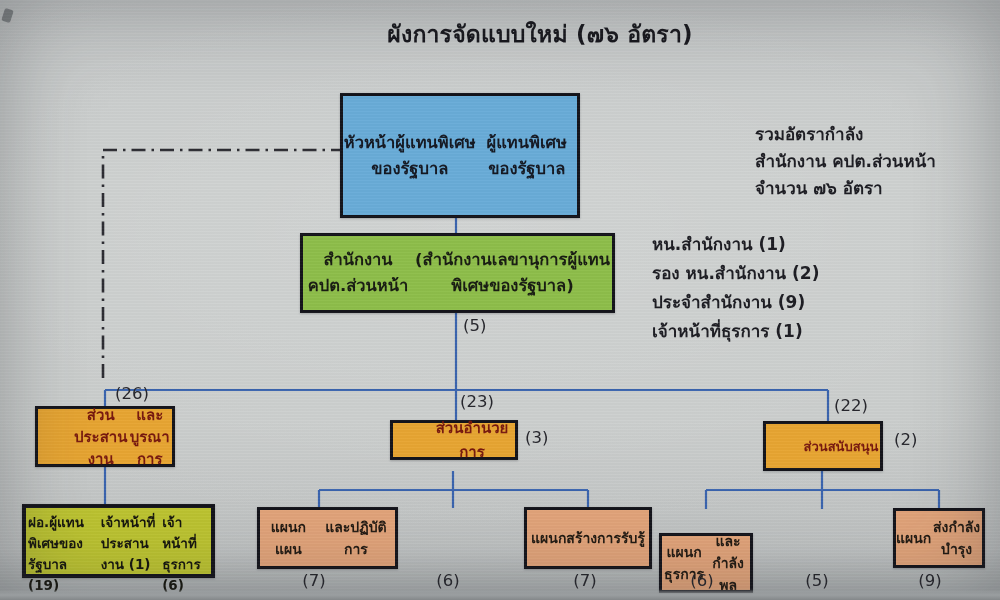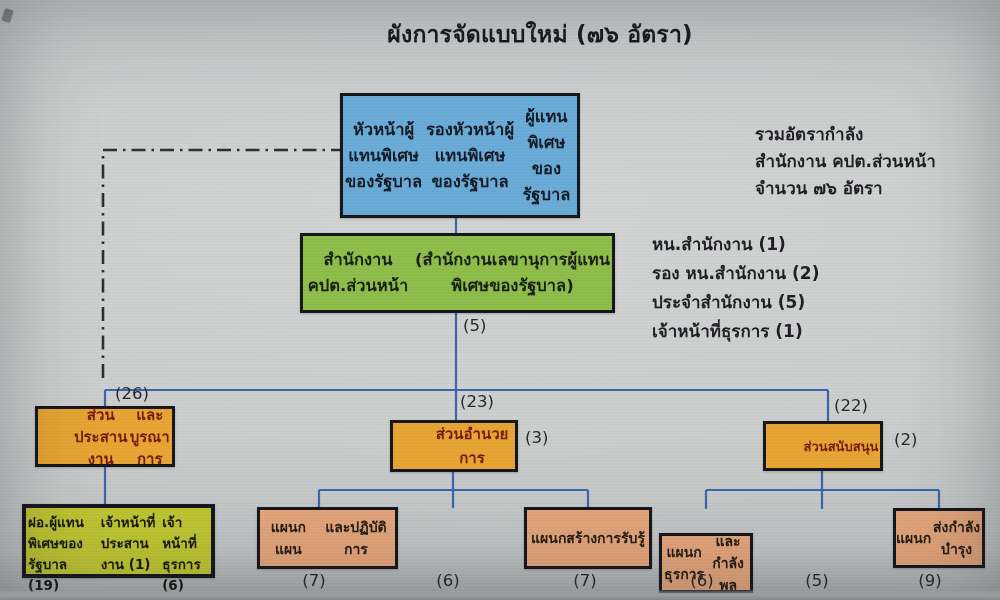--- a/index.html
+++ b/index.html
@@ -35,21 +35,21 @@
   .box .bl{display:block;}
 
   .chief{left:340px;top:93px;width:240px;height:125px;background:var(--box-blue,#69acd8);font-size:16.5px;line-height:26px;color:#141822;}
   .office{left:300px;top:233px;width:315px;height:80px;background:var(--box-green,#8ebe4a);font-size:16.5px;line-height:26px;color:#181c12;}
   .staff{position:absolute;left:640px;top:230px;font-size:17px;font-weight:bold;line-height:29px;color:#1d1d23;margin-left:12px;}
 
   .count{position:absolute;font-size:16.5px;color:#26262c;font-weight:normal;white-space:nowrap;}
 
   .division{background:var(--box-orange,#e7a532);color:var(--text-dark-red,#77180e);padding-left:36px;}
   .coord{left:35px;top:406px;width:140px;height:61px;font-size:15px;line-height:22px;}
-  .admin{left:390px;top:420px;width:128px;height:52px;font-size:15px;}
+  .admin{left:390px;top:420px;width:128px;height:40px;font-size:15px;}
   .support{left:763px;top:421px;width:120px;height:50px;font-size:13px;}
 
   .detail{left:22px;top:504px;width:193px;height:74px;background:var(--box-olive,#bdc431);
     border-width:4px;align-items:flex-start;text-align:left;padding:4px 2px;
     font-size:13.5px;line-height:21px;color:#15150d;justify-content:center;}
 
   .unit{background:var(--box-peach,#e2a47a);font-size:14px;line-height:22px;color:#221a12;}
   .u1{left:257px;top:507px;width:141px;height:62px;}
   .u2{left:392px;top:507px;width:121px;height:62px;}
   .u3{left:524px;top:507px;width:128px;height:62px;}
@@ -78,34 +78,33 @@
   <div class="title">ผังการจัดแบบใหม่ (๗๖ อัตรา)</div>
 
   <div class="summary">
     <div>รวมอัตรากำลัง</div>
     <div>สำนักงาน คปต.ส่วนหน้า</div>
     <div>จำนวน ๗๖ อัตรา</div>
   </div>
 
   <div class="box chief">
     <span class="bl">หัวหน้าผู้แทนพิเศษของรัฐบาล</span>
-    <span class="bl">รองหัวหน้าผู้แทนพิเศษของรัฐบาล</span>
     <span class="bl">ผู้แทนพิเศษของรัฐบาล</span>
   </div>
 
   <div class="box office">
     <span class="bl">สำนักงาน คปต.ส่วนหน้า</span>
     <span class="bl">(สำนักงานเลขานุการผู้แทนพิเศษของรัฐบาล)</span>
   </div>
   <span class="count" style="left:463px;top:316px;">(5)</span>
 
   <div class="staff">
     <div>หน.สำนักงาน (1)</div>
     <div>รอง หน.สำนักงาน (2)</div>
-    <div>ประจำสำนักงาน (5)</div>
+    <div>ประจำสำนักงาน (9)</div>
     <div>เจ้าหน้าที่ธุรการ (1)</div>
   </div>
 
   <span class="count" style="left:115px;top:384px;">(26)</span>
   <span class="count" style="left:460px;top:392px;">(23)</span>
   <span class="count" style="left:834px;top:396px;">(22)</span>
 
   <div class="box division coord">
     <span class="bl">ส่วนประสานงาน</span>
     <span class="bl">และบูรณาการ</span>

